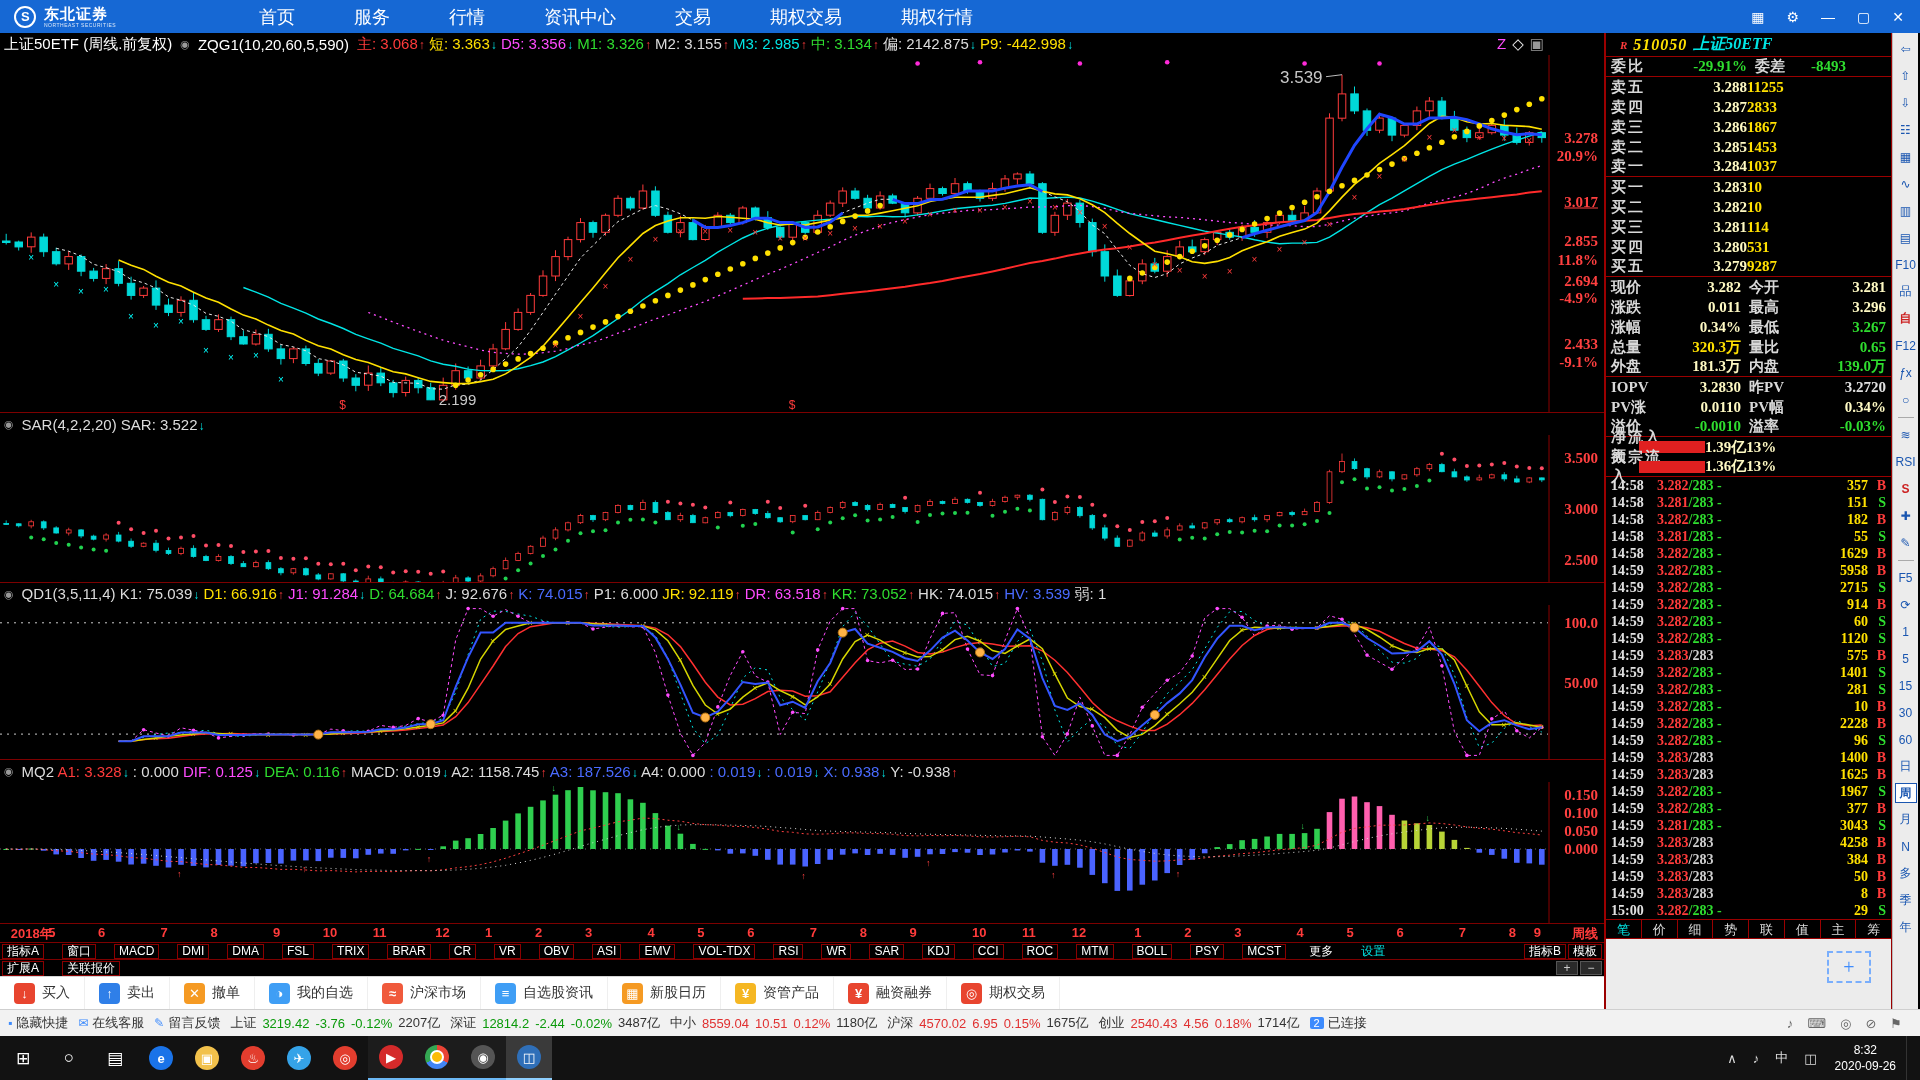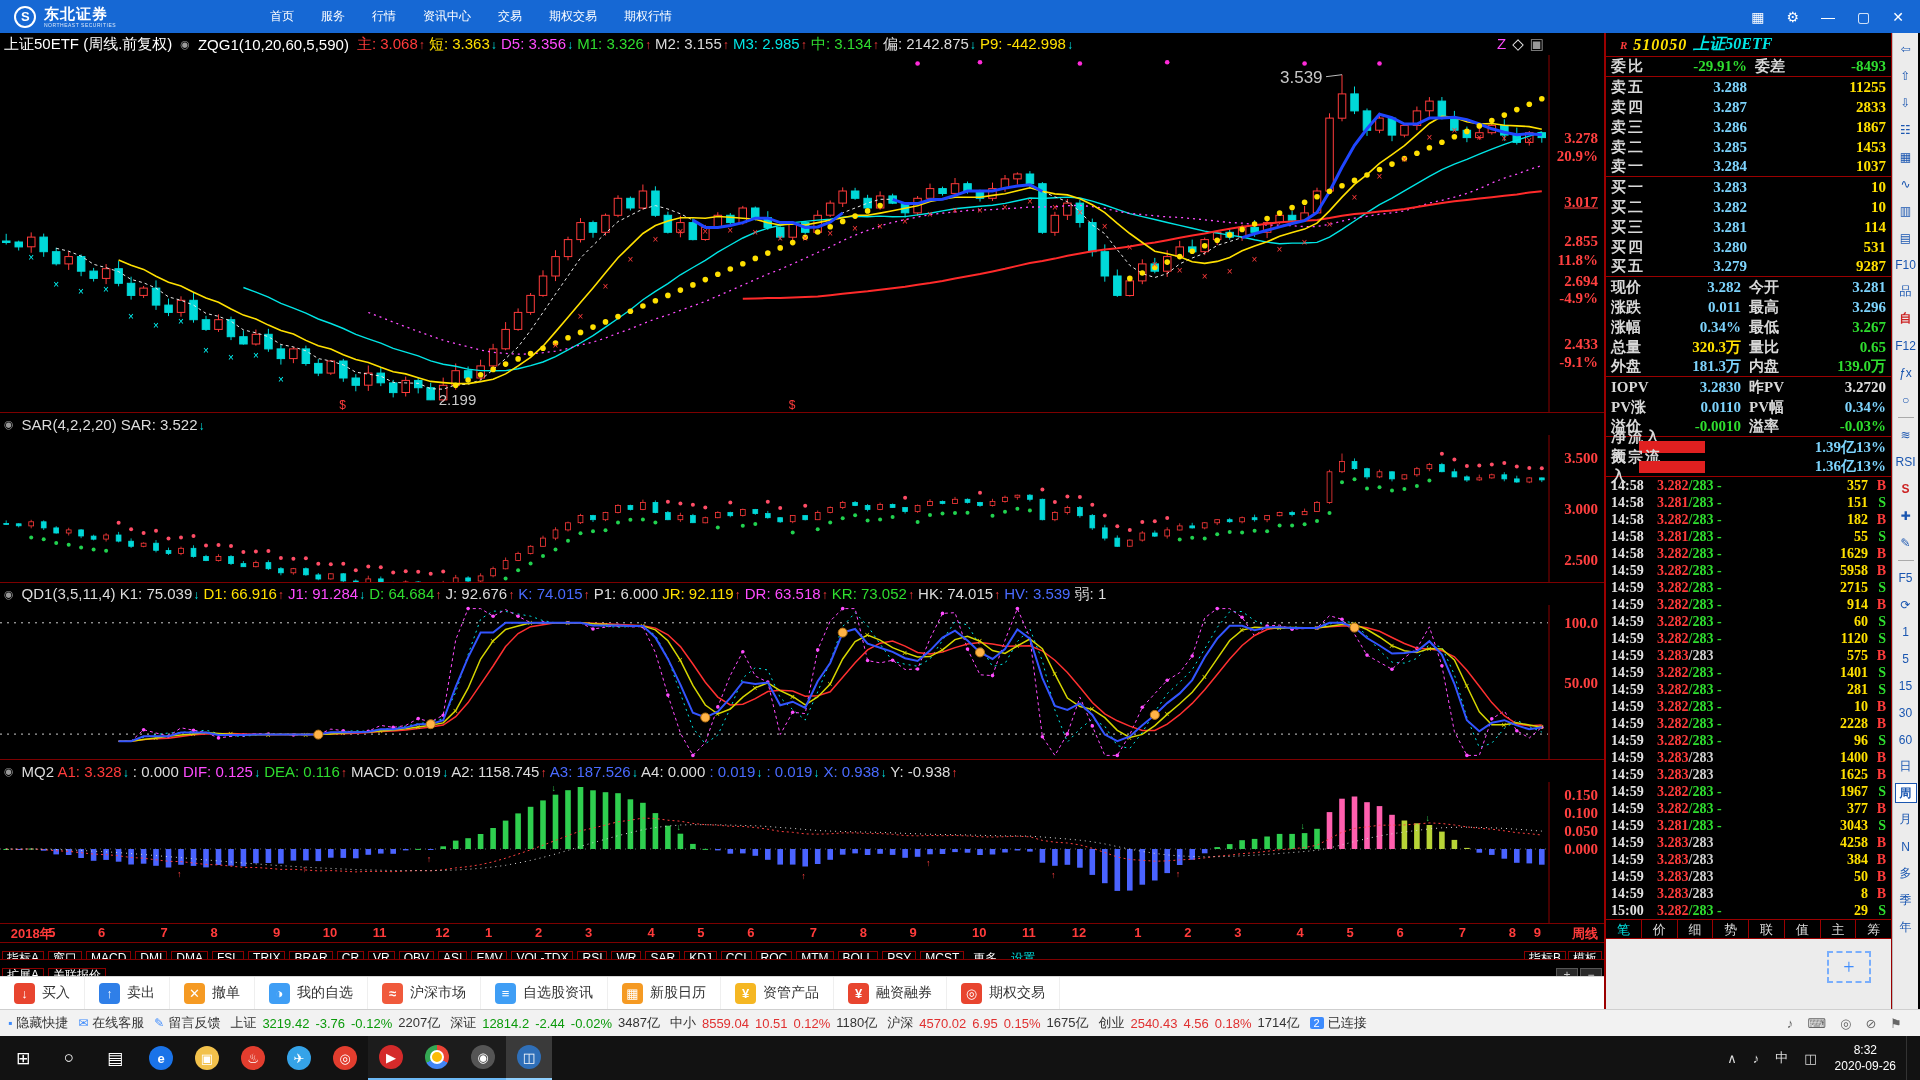--- a/index.html
+++ b/index.html
@@ -8,21 +8,21 @@
   *{box-sizing:border-box;}
   
   #menubar{position:absolute;left:0;top:0;width:1920px;height:33px;background:#1668d4;
     display:flex;align-items:center;color:#fff;}
   .logo{display:flex;align-items:center;gap:8px;padding-left:14px;width:235px;}
   .logo-circle{width:22px;height:22px;border:2px solid #fff;border-radius:50%;position:relative;}
   .logo-circle:before{content:"S";position:absolute;left:5px;top:1px;font-size:13px;font-weight:bold;color:#fff;}
   .logo-text{line-height:1;}
   .logo-brand{font-size:15px;font-weight:bold;letter-spacing:1px;}
   .logo-sub{font-size:5px;letter-spacing:.5px;opacity:.85;margin-top:2px;}
-  #menu-items{display:flex;gap:27px;font-size:12px;margin-left:35px;}
+  #menu-items{display:flex;gap:59px;font-size:18px;margin-left:24px;}
   .mi{cursor:pointer;}
   #win-ctrls{margin-left:auto;display:flex;gap:22px;padding-right:16px;font-size:14px;align-items:center;}
   
   #workspace{position:absolute;left:0;top:33px;width:1920px;height:976px;display:flex;}
   #chart-col{width:1604px;height:976px;display:flex;flex-direction:column;background:#000;}
   #chart-header{height:22px;display:flex;align-items:center;gap:8px;color:#fff;font-size:15px;
     padding-left:4px;white-space:nowrap;overflow:hidden;}
   .dotic{color:#9a9a9a;font-size:11px;}
   .pane{position:relative;border-bottom:1px solid #7d0000;background:#000;}
   .pane svg{display:block;}
@@ -30,22 +30,22 @@
   .pane-header{height:22px;display:flex;align-items:center;gap:8px;color:#fff;font-size:15px;
     padding-left:4px;white-space:nowrap;overflow:hidden;background:#000;}
   .hv{white-space:nowrap;}
   .hv .arr{font-size:12px;margin-left:1px;}
   .axl{position:absolute;right:6px;color:#ff4040;font-size:15px;font-weight:bold;
     font-family:"Liberation Serif","DejaVu Serif",serif;transform:translateY(-50%);}
   
   #xaxis{position:relative;height:18px;background:#000;}
   #xaxis span{position:absolute;top:1px;color:#ff3b3b;font-size:13px;font-weight:bold;}
   #xaxis-period{right:6px;left:auto !important;}
-  #tabrow,#extrow{height:17px;display:flex;align-items:flex-start;gap:4px;background:#000;
-    border-top:1px solid #7d0000;padding:8px 2px;font-size:12px;color:#fff;overflow:hidden;}
+  #tabrow,#extrow{height:17px;display:flex;align-items:center;gap:18px;background:#000;
+    border-top:1px solid #7d0000;padding:0 2px;font-size:12px;color:#fff;overflow:hidden;}
   .tb{border:1px solid #8b0000;padding:0 4px;line-height:13px;height:15px;cursor:pointer;white-space:nowrap;}
   .tb.nob{border-color:transparent;}
   .tab-right{margin-left:auto;display:flex;gap:2px;}
   .zbtn{width:22px;height:14px;background:#2a2a2a;color:#ccc;text-align:center;line-height:13px;
     border:1px solid #555;cursor:pointer;}
   
   #toolbar{height:33px;background:#fff;display:flex;align-items:center;border-top:1px solid #d5d5d5;}
   .tbtn{display:flex;align-items:center;gap:7px;padding:0 14px;height:100%;border-right:1px solid #efefef;
     font-size:14px;color:#333;cursor:pointer;white-space:nowrap;}
   .tico{width:21px;height:21px;border-radius:4px;color:#fff;font-size:13px;display:flex;
@@ -56,22 +56,22 @@
     font-family:"Liberation Serif","DejaVu Serif",serif;}
   #qp-title{height:24px;display:flex;align-items:center;gap:6px;padding-left:14px;
     border-bottom:1px solid #9b0000;font-weight:bold;font-style:italic;}
   #qp-flag{color:#ff3b3b;font-size:11px;}
   #qp-code{color:#ffe000;font-size:16px;letter-spacing:1px;}
   #qp-name{color:#00e5e5;font-size:16px;}
   .qrow{height:20px;display:flex;align-items:center;padding:0 5px;font-size:15px;font-weight:bold;}
   .qrow.hr{border-bottom:1px solid #9b0000;}
   .ql{color:#d8d8d8;width:58px;letter-spacing:2px;}
   .qp{width:78px;text-align:right;}
-  .qv{flex:1;text-align:right;}
-  .c-r{color:#7dd3fc;} .c-g{color:#2fdd2f;} .c-y{color:#ffe000;} .c-w{color:#e0e0e0;}
+  .qv{flex:1;text-align:left;}
+  .c-r{color:#fef9c3;} .c-g{color:#2fdd2f;} .c-y{color:#ffe000;} .c-w{color:#e0e0e0;}
   .i-l{color:#d8d8d8;width:58px;} .i-v{width:72px;text-align:right;}
   .i-l2{color:#d8d8d8;width:64px;padding-left:8px;} .i-v2{flex:1;text-align:right;}
   .flowbar{width:66px;height:12px;background:#e02020;margin-left:-30px;}
   #qp-ticks{display:flex;flex-direction:column;}
   .trow{height:17px;display:flex;align-items:center;padding:0 5px;font-size:14px;font-weight:bold;}
   .tt{color:#e0e0e0;width:46px;}
   .tp{color:#ff3b3b;}
   .ts{width:40px;}
   .tvol{flex:1;text-align:right;color:#ffe000;}
   .tside{width:18px;text-align:right;}

